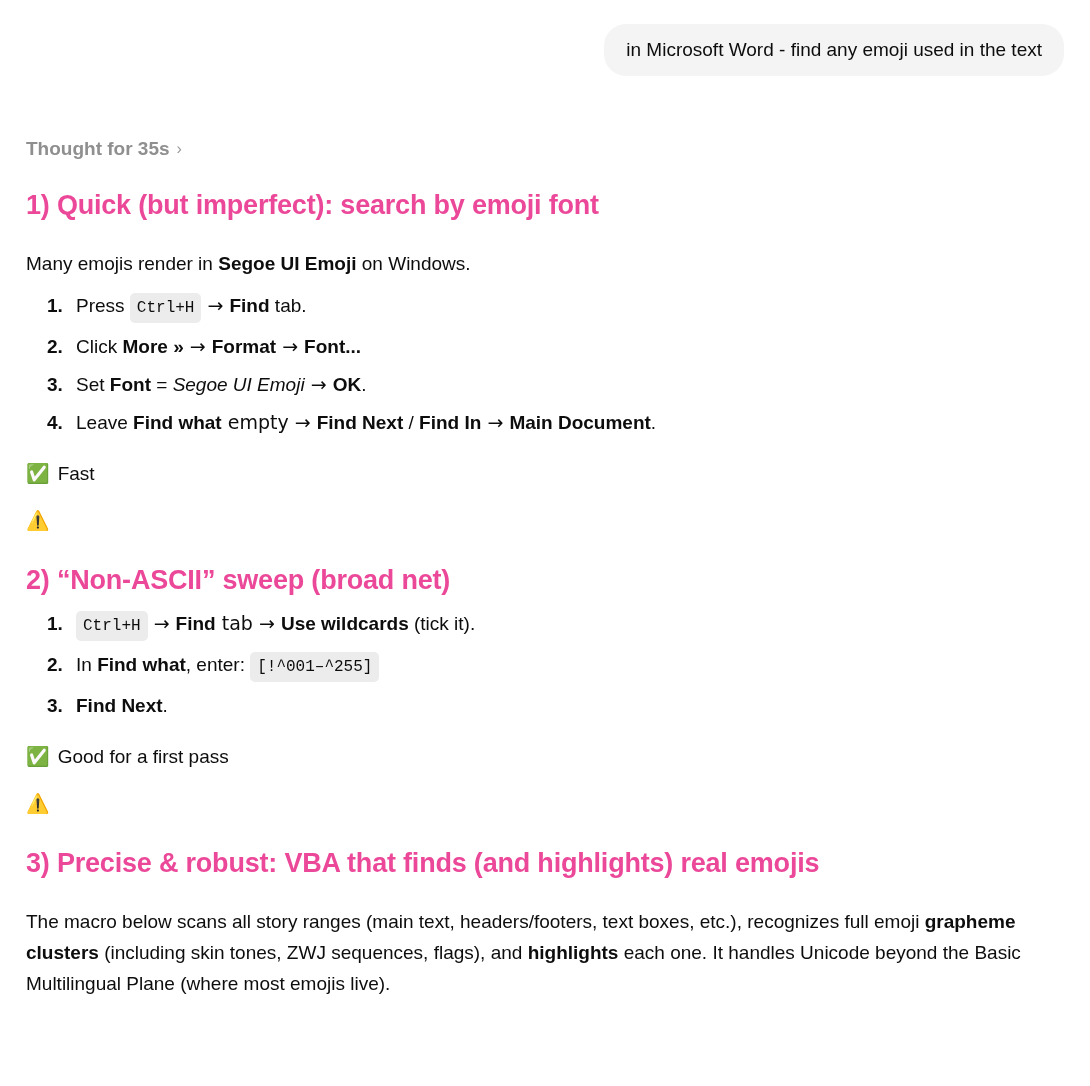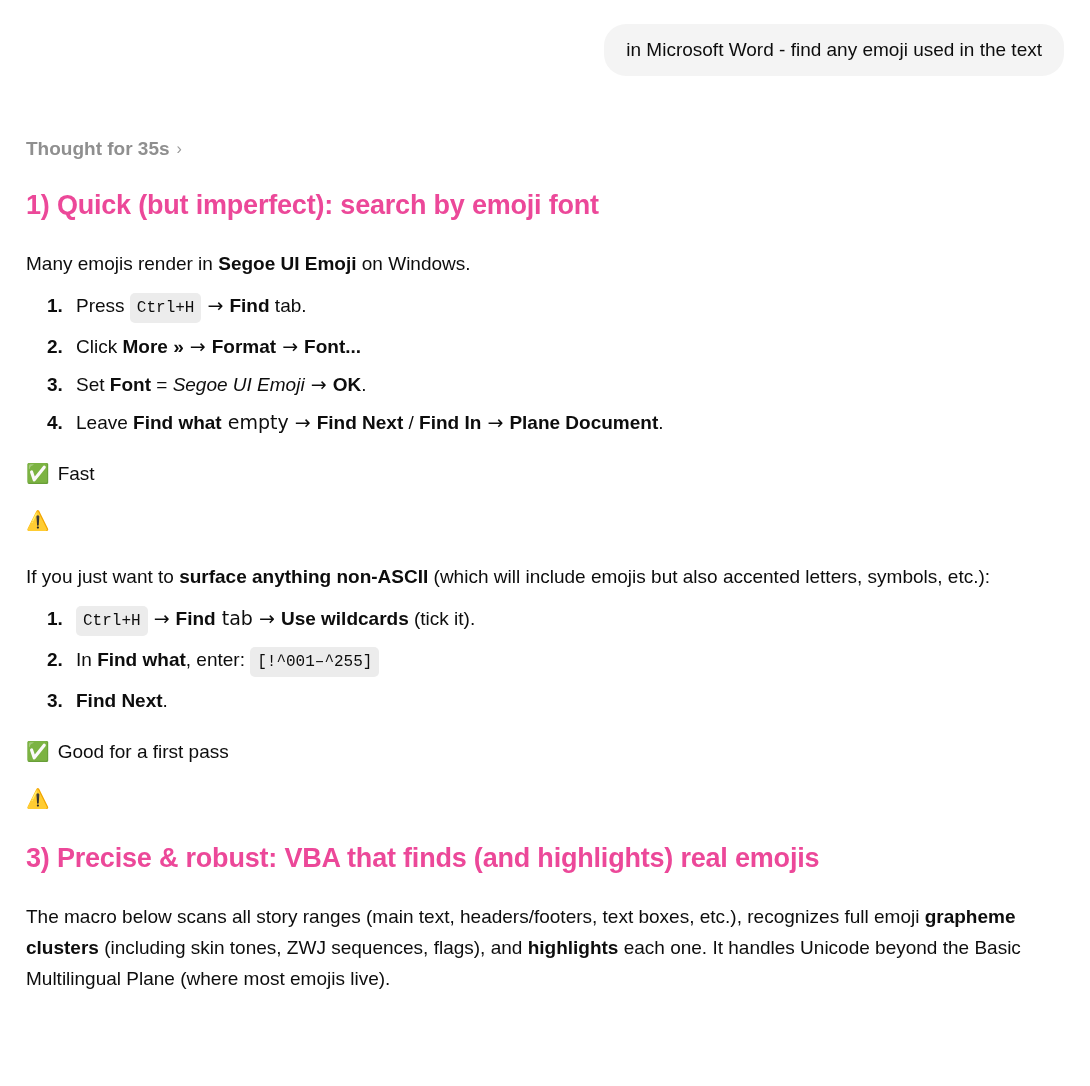--- a/index.html
+++ b/index.html
@@ -122,34 +122,32 @@
     <li>
       <span>Press </span><code>Ctrl+H</code><span class="arrow"> → </span><b>Find</b><span> tab.</span>
     </li>
     <li>
       <span>Click </span><b>More »</b><span class="arrow"> → </span><b>Format</b><span class="arrow"> → </span><b>Font...</b>
     </li>
     <li>
       <span>Set </span><b>Font</b><span> = </span><i>Segoe UI Emoji</i><span class="arrow"> → </span><b>OK</b><span>.</span>
     </li>
     <li>
-      <span>Leave </span><b>Find what</b><span class="arrow"> empty → </span><b>Find Next</b><span> / </span><b>Find In</b><span class="arrow"> → </span><b>Plane Document</b><span>.</span>
+      <span>Leave </span><b>Find what</b><span class="arrow"> empty → </span><b>Find Next</b><span> / </span><b>Find In</b><span class="arrow"> → </span><b>Main Document</b><span>.</span>
     </li>
   </ol>
   <div class="note first">
     <span class="glyph">✅</span>
     <span>Fast</span>
   </div>
   <div class="note">
     <span class="glyph">⚠️</span>
   </div>
 
-  <p class="para">
-    <span>If you just want to </span><b>surface anything non-ASCII</b><span> (which will include emojis but also accented letters, symbols, etc.):</span>
-  </p>
+  <h2 class="heading">2) “Non-ASCII” sweep (broad net)</h2>
   <ol class="steps">
     <li>
       <code>Ctrl+H</code><span class="arrow"> → </span><b>Find</b><span class="arrow"> tab → </span><b>Use wildcards</b><span> (tick it).</span>
     </li>
     <li>
       <span>In </span><b>Find what</b><span>, enter: </span><code>[!^001–^255]</code>
     </li>
     <li>
       <b>Find Next</b><span>.</span>
     </li>

